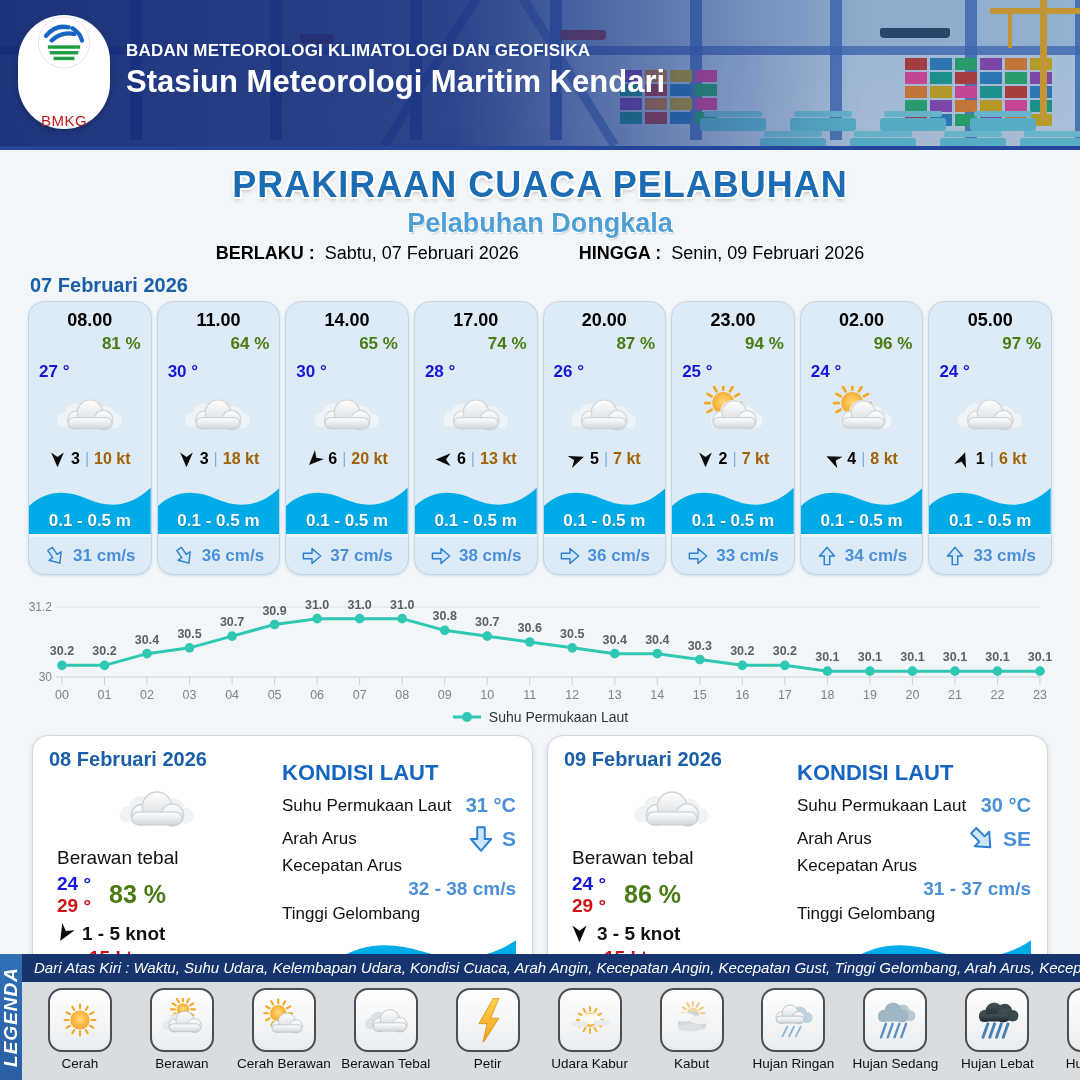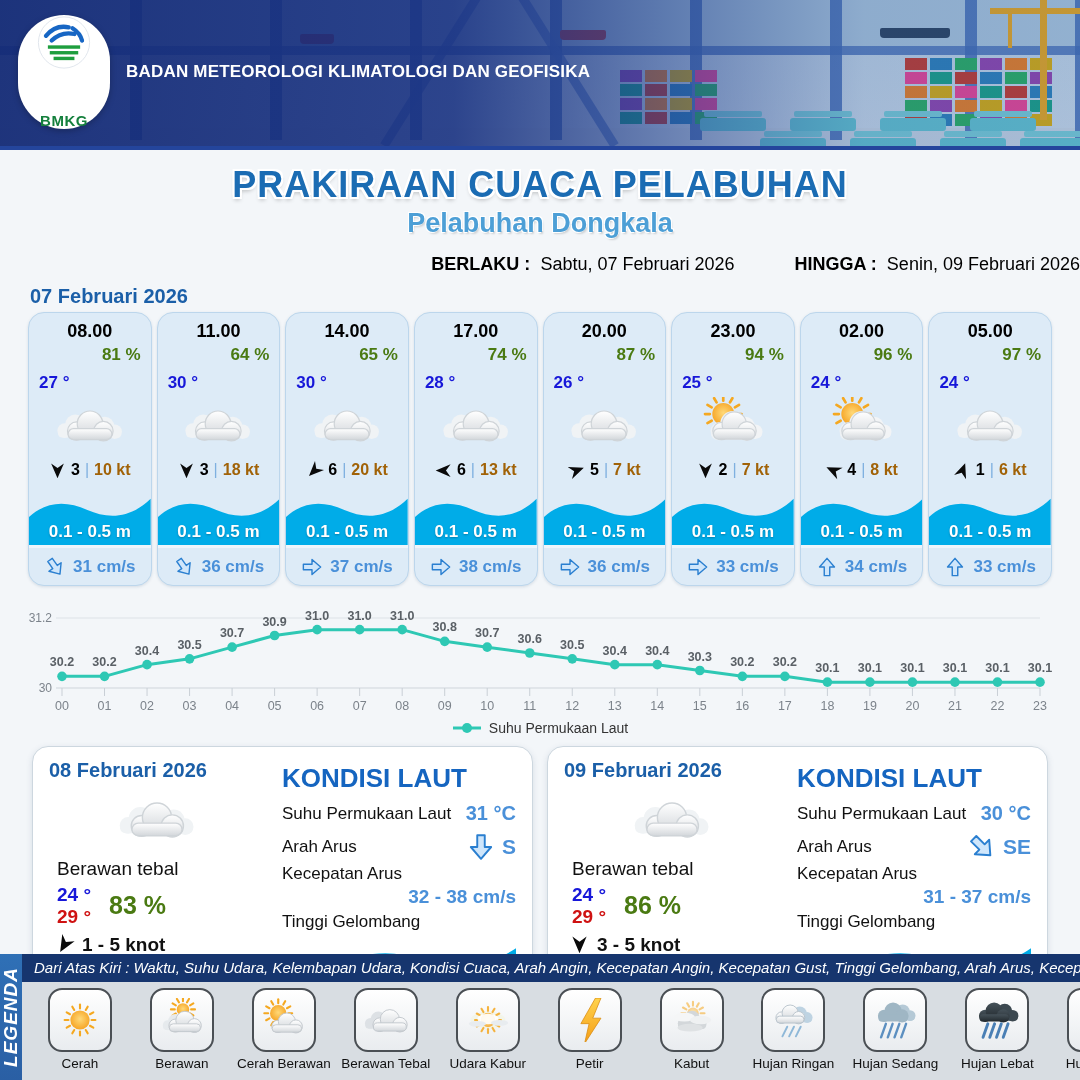--- a/index.html
+++ b/index.html
@@ -16,34 +16,34 @@
   .cbox { position:absolute; width:22px; height:12px; }
   .ship { position:absolute; height:10px; border-radius:2px 2px 4px 4px; }
   .crane-v { position:absolute; width:7px; background:#e3a61f; }
   .crane-h { position:absolute; height:6px; background:#e3a61f; }
   .bench { position:absolute; width:66px; height:13px; background:#5fc3cf; border-radius:3px; }
   .bench:after { content:""; position:absolute; left:4px; right:4px; top:-7px; height:6px; background:#74ccd6; border-radius:2px; }
   .hdr-overlay { position:absolute; inset:0; background:linear-gradient(90deg, rgba(18,40,116,.93) 0%, rgba(24,48,128,.88) 42%, rgba(34,62,140,.55) 62%, rgba(52,80,152,.22) 80%, rgba(52,80,152,.18) 100%); }
   .hdr-bottomline { position:absolute; bottom:0; left:0; right:0; height:4px; background:#24459c; }
   .hdr-content { position:absolute; inset:0; display:flex; align-items:center; padding:0 0 6px 18px; }
   .logo-pill { width:92px; height:114px; background:#fff; border-radius:46px; display:flex; flex-direction:column; align-items:center; justify-content:center; gap:2px; flex:0 0 auto; box-shadow:0 2px 6px rgba(0,0,0,.25); }
-  .logo-name { font-size:15px; font-weight:bold; color:#15803d; letter-spacing:.5px;margin-top:40px; }
+  .logo-name { font-size:15px; font-weight:normal; color:#b91c1c; letter-spacing:.5px;margin-top:40px; }
   .hdr-text { color:#fff; margin-left:16px; line-height:1.25; }
   .hdr-agency { font-size:17px; font-weight:bold; letter-spacing:.2px; }
   .hdr-station { font-size:31px; font-weight:bold; margin:2px 0 3px; }
   .hdr-address { font-size:17px; }
   .hdr-address .web { cursor:pointer; }
 
   
   .titleblock { text-align:center; padding-top:14px; }
   .main-title { font-size:36px; font-weight:bold; letter-spacing:1px; color:#1b6cb3;
     text-shadow:-2px -2px 0 #fff, 2px -2px 0 #fff, -2px 2px 0 #fff, 2px 2px 0 #fff, 0 3px 4px rgba(0,0,0,.25); }
   .sub-title { font-size:27px; font-weight:bold; color:#4d9fd6; margin-top:2px;
     text-shadow:-1px -1px 0 #fff, 1px -1px 0 #fff, -1px 1px 0 #fff, 1px 2px 2px rgba(0,0,0,.15); }
-  .valid-row { margin-top:15px; font-size:18px; color:#000; display:flex; justify-content:flex-end; gap:60px; }
+  .valid-row { margin-top:4px; font-size:18px; color:#000; display:flex; justify-content:center; gap:60px; }
   .valid-row b { font-weight:bold; }
 
   
   .day1-date { margin:10px 0 4px 30px; font-size:20px; font-weight:bold; color:#1b5fa8; }
   .cards { display:grid; grid-template-columns:repeat(8,1fr); gap:5px; margin:0 28px; }
   .fcard { background:#ddebf7; border:1px solid #bcd6ec; border-radius:16px; overflow:hidden; text-align:center; box-shadow:0 1px 3px rgba(40,80,120,.15); }
   .fc-time { font-size:18px; font-weight:bold; color:#000; margin-top:8px; }
   .fc-th { display:flex; justify-content:space-between; padding:3px 10px 0 10px; font-size:17px; font-weight:bold; }
   .fc-temp { color:#1717d9;margin-top:28px; }
   .fc-hum { color:#4a7a12; }
@@ -67,21 +67,21 @@
   .dc-date { font-size:20px; font-weight:bold; color:#1b5fa8; }
   .dc-icon { height:74px; display:flex; align-items:center; justify-content:center; }
   .dc-cond { font-size:19px; color:#111; margin:2px 0 4px 8px; }
   .dc-temps { display:flex; align-items:center; gap:18px; margin-left:8px; }
   .dc-tcol { display:flex; flex-direction:column; line-height:1.15; font-size:19px; font-weight:bold; }
   .dc-tmin { color:#1717d9; } .dc-tmax { color:#cf1212; }
   .dc-hum { font-size:25px; font-weight:bold; color:#4a7a12; }
   .dc-wind { display:flex; align-items:center; gap:8px; margin:6px 0 2px 6px; font-size:19px; font-weight:bold; color:#111; }
   .dc-gust { margin-left:40px; font-size:19px; font-weight:bold; color:#cf1212; }
   .dc-right { flex:1; padding-left:8px; }
-  .sea-title { font-size:26px; font-weight:bold; color:#1565c0; margin:4px 0 8px; }
+  .sea-title { font-size:22px; font-weight:bold; color:#1565c0; margin:12px 0 8px; }
   .sea-row { display:flex; justify-content:space-between; align-items:center; font-size:17px; color:#111; margin-top:7px; }
   .sea-val { color:#4a90d9; font-weight:bold; font-size:20px; }
   .sea-dirval { display:flex; align-items:center; gap:6px; color:#4a90d9; font-weight:bold; font-size:21px; }
   .sea-speed { text-align:right; color:#4a90d9; font-weight:bold; font-size:19px; margin-top:2px; }
   .sea-waveblk { position:relative; width:178px; height:58px; margin:6px 0 0 auto; border-radius:0 0 10px 4px; overflow:hidden; }
   .sea-waveblk svg { position:absolute; inset:0; width:100%; height:100%; }
   .sea-waveblk .wtxt { position:absolute; bottom:4px; width:100%; text-align:center; color:#fff; font-size:18px; font-weight:bold; }
 
   
   .legend { position:absolute; left:0; right:0; bottom:0; height:126px; display:flex; }
@@ -208,20 +208,21 @@
         <path d="M16 27 Q26 17 40 20" fill="none" stroke="#1766c4" stroke-width="4.5" stroke-linecap="round"></path>
         <path d="M38 14 Q46 19 48 27" fill="none" stroke="#1766c4" stroke-width="4.5" stroke-linecap="round"></path>
         <rect x="12" y="32" width="34" height="3.6" fill="#1e9e3e"></rect>
         <rect x="14" y="38" width="30" height="3.6" fill="#1e9e3e"></rect>
         <rect x="18" y="44" width="22" height="3.6" fill="#1e9e3e"></rect>
       </svg>
       <div class="logo-name">BMKG</div>
     </div>
     <div class="hdr-text">
       <div class="hdr-agency">BADAN METEOROLOGI KLIMATOLOGI DAN GEOFISIKA</div>
+      <div class="hdr-station">Stasiun Meteorologi Maritim Kendari</div>
     </div>
   </div>
 </div>
 
 <div class="titleblock">
   <div class="main-title">PRAKIRAAN CUACA PELABUHAN</div>
   <div class="sub-title">Pelabuhan Dongkala</div>
   <div class="valid-row">
     <span><b>BERLAKU :</b>&nbsp;&nbsp;<span>Sabtu, 07 Februari 2026</span></span>
     <span><b>HINGGA :</b>&nbsp;&nbsp;<span>Senin, 09 Februari 2026</span></span>
@@ -1022,20 +1023,28 @@
     <circle cx="40.45" cy="26.9" r="7.6"></circle>
     <rect x="12.900000000000002" y="25" width="34.199999999999996" height="8.549999999999999" rx="4.2749999999999995"></rect>
   </g>
             </svg>
           </div>
     <div class="legend-label">Berawan Tebal</div>
         </div>
         <div class="legend-item">
     <div class="legend-box">
             <svg width="50" height="44" viewBox="0 0 52 44">
+              <path d="M31.7 -0.7999999999999972 L16.5 25.8 h8.549999999999999 L20.3 46.7 L37.4 20.1 h-8.549999999999999 L37.4 -0.7999999999999972 Z" fill="url(#gBolt)" stroke="#d98a10" stroke-width="0.8"></path>
+            </svg>
+          </div>
+    <div class="legend-label">Petir</div>
+        </div>
+        <div class="legend-item">
+    <div class="legend-box">
+            <svg width="50" height="44" viewBox="0 0 52 44">
               <ellipse cx="26" cy="22" rx="18" ry="9" fill="#f3f5e9"></ellipse>
               <g opacity="0.85">
                 <line x1="35.5" y1="22" x2="39.5" y2="22" stroke="#f5a820" stroke-width="2.2" stroke-linecap="round"></line>
                 <line x1="34.22724133595217" y1="26.75" x2="37.69134295108992" y2="28.75" stroke="#f5a820" stroke-width="2.2" stroke-linecap="round"></line>
                 <line x1="30.75" y1="30.227241335952165" x2="32.75" y2="33.69134295108992" stroke="#f5a820" stroke-width="2.2" stroke-linecap="round"></line>
                 <line x1="26" y1="31.5" x2="26" y2="35.5" stroke="#f5a820" stroke-width="2.2" stroke-linecap="round"></line>
                 <line x1="21.25" y1="30.22724133595217" x2="19.250000000000004" y2="33.69134295108992" stroke="#f5a820" stroke-width="2.2" stroke-linecap="round"></line>
                 <line x1="17.77275866404783" y1="26.75" x2="14.308657048910078" y2="28.75" stroke="#f5a820" stroke-width="2.2" stroke-linecap="round"></line>
                 <line x1="16.5" y1="22" x2="12.5" y2="22" stroke="#f5a820" stroke-width="2.2" stroke-linecap="round"></line>
                 <line x1="17.77275866404783" y1="17.250000000000004" x2="14.308657048910076" y2="15.250000000000004" stroke="#f5a820" stroke-width="2.2" stroke-linecap="round"></line>
@@ -1044,28 +1053,20 @@
                 <line x1="30.75" y1="13.772758664047833" x2="32.75" y2="10.30865704891008" stroke="#f5a820" stroke-width="2.2" stroke-linecap="round"></line>
                 <line x1="34.227241335952165" y1="17.249999999999996" x2="37.69134295108992" y2="15.249999999999993" stroke="#f5a820" stroke-width="2.2" stroke-linecap="round"></line>
                 <circle cx="26" cy="22" r="7.5" fill="url(#gSun)"></circle>
               </g>
               <ellipse cx="26" cy="21" rx="11" ry="5.5" fill="#ffffff" opacity=".9"></ellipse>
               <ellipse cx="15" cy="26" rx="9" ry="3" fill="#e8ecef"></ellipse>
               <ellipse cx="38" cy="25" rx="9" ry="3" fill="#e8ecef"></ellipse>
             </svg>
           </div>
     <div class="legend-label">Udara Kabur</div>
-        </div>
-        <div class="legend-item">
-    <div class="legend-box">
-            <svg width="50" height="44" viewBox="0 0 52 44">
-              <path d="M31.7 -0.7999999999999972 L16.5 25.8 h8.549999999999999 L20.3 46.7 L37.4 20.1 h-8.549999999999999 L37.4 -0.7999999999999972 Z" fill="url(#gBolt)" stroke="#d98a10" stroke-width="0.8"></path>
-            </svg>
-          </div>
-    <div class="legend-label">Petir</div>
         </div>
         <div class="legend-item">
     <div class="legend-box">
             <svg width="50" height="44" viewBox="0 0 52 44">
               <g opacity="0.55">
                 <line x1="35" y1="15" x2="39" y2="15" stroke="#f5a820" stroke-width="2.2" stroke-linecap="round"></line>
                 <line x1="33.92820323027551" y1="19" x2="37.392304845413264" y2="21" stroke="#f5a820" stroke-width="2.2" stroke-linecap="round"></line>
                 <line x1="31" y1="21.928203230275507" x2="33" y2="25.392304845413264" stroke="#f5a820" stroke-width="2.2" stroke-linecap="round"></line>
                 <line x1="27" y1="23" x2="27" y2="27" stroke="#f5a820" stroke-width="2.2" stroke-linecap="round"></line>
                 <line x1="23" y1="21.92820323027551" x2="21.000000000000004" y2="25.392304845413264" stroke="#f5a820" stroke-width="2.2" stroke-linecap="round"></line>

